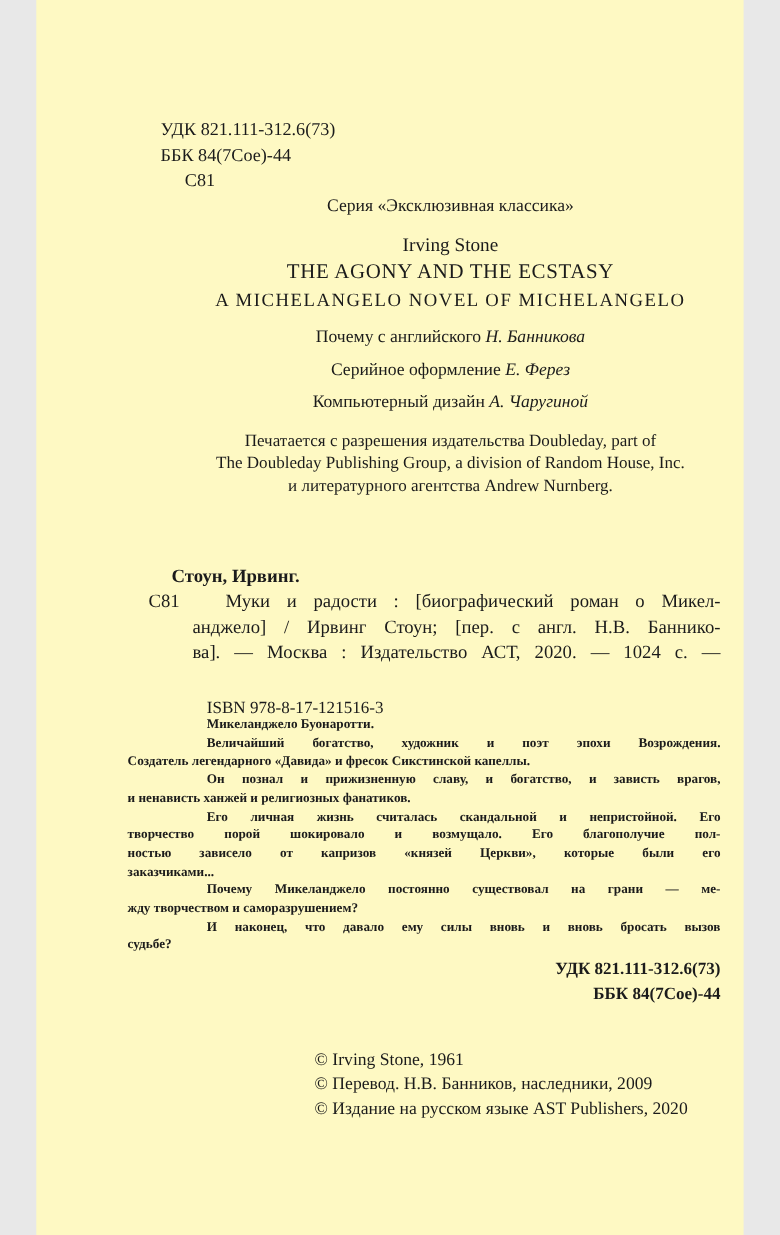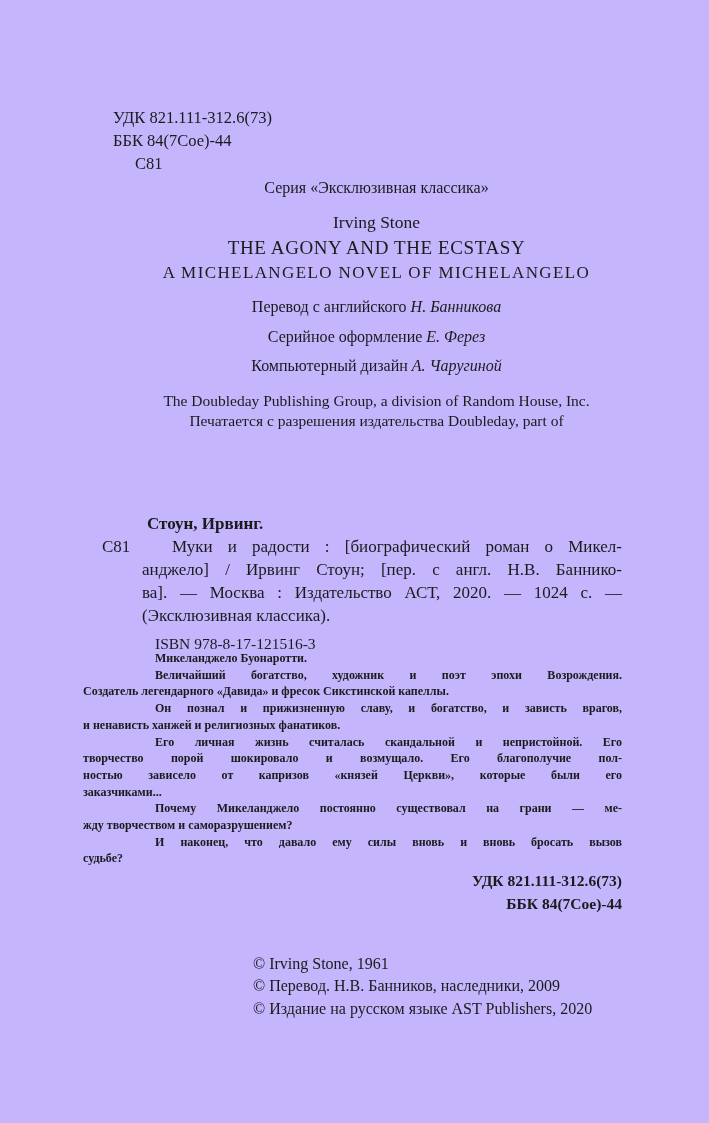--- a/index.html
+++ b/index.html
@@ -1,18 +1,18 @@
 <!DOCTYPE html>
 <html><head>
 <meta charset="utf-8">
 <style>
   html,body { margin:0; padding:0; background:#e8e8e8; }
   .page {
-    position:relative; width:709px; height:1123px; margin:0 auto;
-    background:#c4b5fd; color:#1b1b1b;
+    position:relative; width:643px; height:1123px; margin:0 auto;
+    background:#fef9c3; color:#1b1b1b;
     font-family:"Liberation Serif","DejaVu Serif",serif;
     overflow:hidden;
   }
   .blk { position:absolute; left:83px; width:539px; }
 
   
   .top-codes { left:113px; top:106px; width:400px; font-size:16.5px; line-height:23px; }
   .top-codes .sign { padding-left:22px; }
 
   
@@ -24,21 +24,21 @@
   .title-block .subtitle { font-size:17px; letter-spacing:1.4px; }
 
   .credits { top:299px; font-size:16px; }
   .credit-line { margin-bottom:13.5px; line-height:16px; }
   .credit-line .name { font-style:italic;margin-top:24px; }
 
   .permission { top:391px; font-size:15.5px; line-height:20.4px; }
 
   
   .card { top:512px; font-size:17px; line-height:23px; }
-  .card .heading { margin-left:64px; font-weight:bold; }
+  .card .heading { margin-left:40px; font-weight:bold; }
   .card .body { position:relative; }
   .card .sign { position:absolute; left:19px; top:0; }
   .card .cline { margin-left:59px; }
   .indent30 { text-indent:30px; }
 
   .isbn { top:634px; font-size:15.5px; line-height:20px; padding-left:72px; }
 
   
   .annotation { top:650px; font-size:12px; line-height:16.7px;font-weight:bold; }
   .indent72 { text-indent:72px; }
@@ -62,46 +62,46 @@
   <div class="blk centered series-note">Серия «Эксклюзивная классика»</div>
 
   <div class="blk centered title-block">
     <div class="author">Irving Stone</div>
     <div class="title">THE AGONY AND THE ECSTASY</div>
     <div class="subtitle">A MICHELANGELO NOVEL OF MICHELANGELO</div>
   </div>
 
   <div class="blk centered credits">
     <div class="credit-line">
-      <span>Перевод с английского</span>
+      <span>Почему с английского</span>
       <span class="name">Н. Банникова</span>
     </div>
     <div class="credit-line">
       <span>Серийное оформление</span>
       <span class="name">Е. Ферез</span>
     </div>
     <div class="credit-line">
       <span>Компьютерный дизайн</span>
       <span class="name">А. Чаругиной</span>
     </div>
   </div>
 
   <div class="blk centered permission">
+    <div>Печатается с разрешения издательства Doubleday, part of</div>
     <div>The Doubleday Publishing Group, a division of Random House, Inc.</div>
-    <div>Печатается с разрешения издательства Doubleday, part of</div>
+    <div>и литературного агентства Andrew Nurnberg.</div>
   </div>
 
   <div class="blk card">
     <div class="heading">Стоун, Ирвинг.</div>
     <div class="body">
       <div class="sign">С81</div>
       <div class="cline indent30 jl">Муки и радости : [биографический роман о Микел-</div>
       <div class="cline jl">анджело] / Ирвинг Стоун; [пер. с англ. Н.В. Баннико-</div>
       <div class="cline jl">ва]. — Москва : Издательство АСТ, 2020. — 1024 с. —</div>
-      <div class="cline">(Эксклюзивная классика).</div>
     </div>
   </div>
 
   <div class="blk isbn">ISBN 978-8-17-121516-3</div>
 
   <div class="blk annotation">
     <div class="indent72">Микеланджело Буонаротти.</div>
     <div class="indent72 jl">Величайший богатство, художник и поэт эпохи Возрождения.</div>
     <div>Создатель легендарного «Давида» и фресок Сикстинской капеллы.</div>
     <div class="indent72 jl">Он познал и прижизненную славу, и богатство, и зависть врагов,</div>

